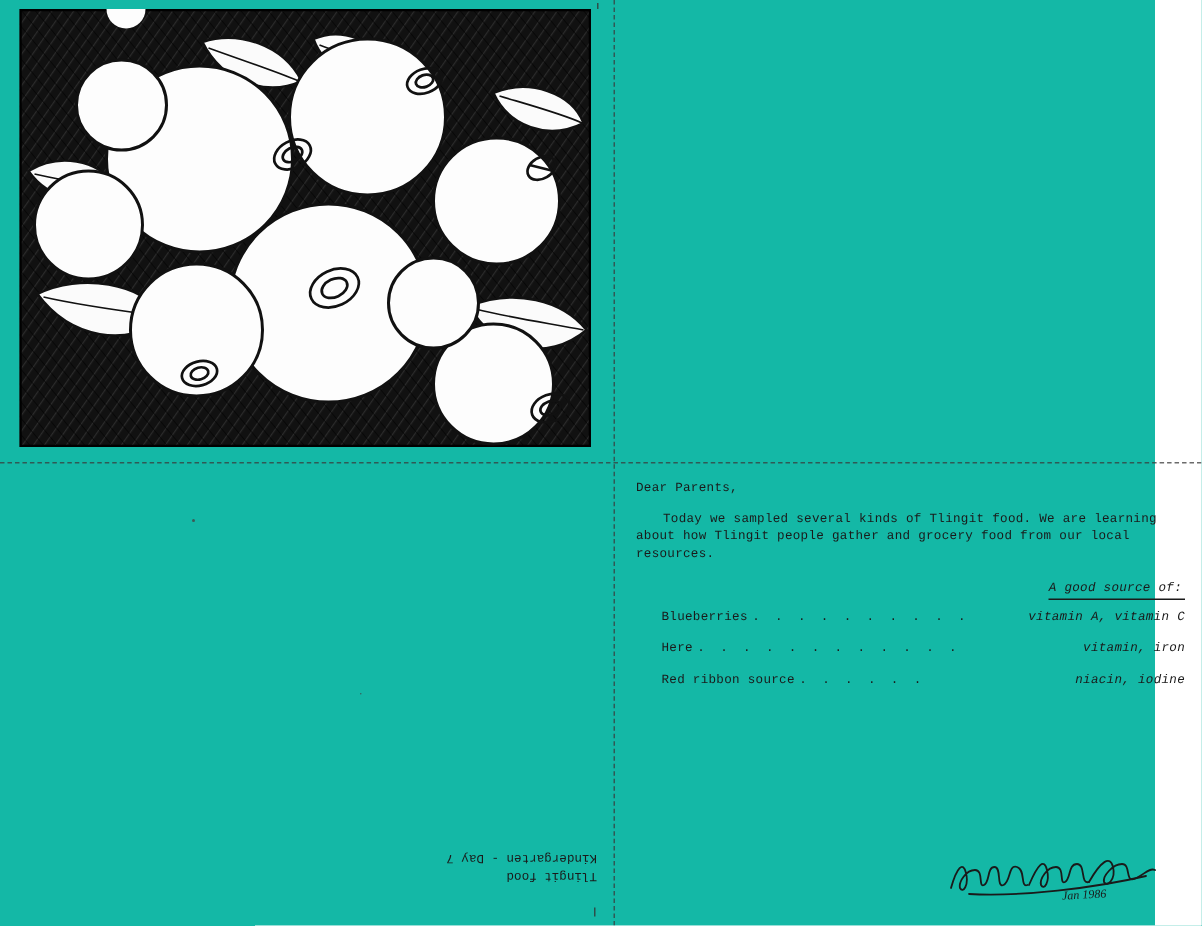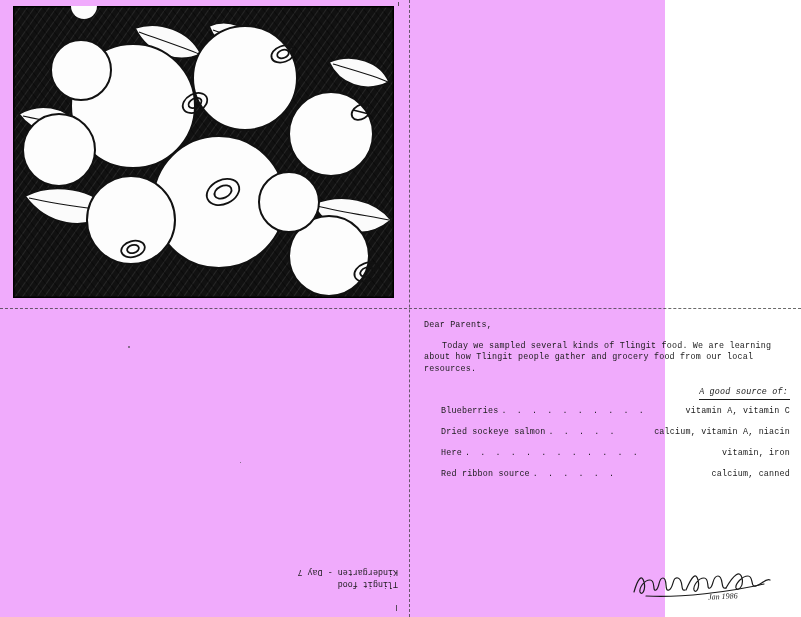--- a/index.html
+++ b/index.html
@@ -12,23 +12,23 @@
     height: 617px;
     position: relative;
     font-family: "Liberation Mono", monospace;
     color: #111;
     overflow: hidden;
   }
 
   #page {
     position: absolute;
     left: 0; top: 0;
-    width: 665px;
+    width: 770px;
     height: 617px;
-    background: #f0abfc;
+    background: #14b8a6;
   }
 
   
   .fold-h {
     position: absolute;
     left: 0;
     width: 801px;
     height: 0;
     border-top: 1px dashed #3a3a3a;
     opacity: .75;
@@ -97,21 +97,21 @@
   }
   #nutrition .row .item { flex: 0 0 auto; margin-left: 17px; }
   #nutrition .row .dots {
     flex: 1 1 auto;
     overflow: hidden;
     white-space: nowrap;
     letter-spacing: 2.6px;
     padding: 0 3px;
     color: #1a1a1a;
   }
-  #nutrition .row .val { flex: 0 0 auto; }
+  #nutrition .row .val { flex: 0 0 auto; font-style: italic; }
 
   
   #signature {
     position: absolute;
     left: 630px;
     top: 566px;
     width: 150px;
     height: 44px;
   }
   #signature .sig-date {
@@ -245,36 +245,31 @@
       <div class="head-row">
         <span class="head">A good source of:</span>
       </div>
 
       <div class="row">
         <span class="item">Blueberries</span>
         <span class="dots">. . . . . . . . . .</span>
         <span class="val">vitamin A, vitamin C</span>
       </div>
 
-      <div class="row">
-        <span class="item">Dried sockeye salmon</span>
-        <span class="dots">. . . . .</span>
-        <span class="val">calcium, vitamin A, niacin</span>
-      </div>
 
       <div class="row">
         <span class="item">Here</span>
         <span class="dots">. . . . . . . . . . . .</span>
         <span class="val">vitamin, iron</span>
       </div>
 
       <div class="row">
         <span class="item">Red ribbon source</span>
         <span class="dots">. . . . . .</span>
-        <span class="val">calcium, canned</span>
+        <span class="val">niacin, iodine</span>
       </div>
     </div>
   </div>
 
   <div id="signature">
     <svg width="150" height="44" viewBox="0 0 150 44" xmlns="http://www.w3.org/2000/svg">
       <g fill="none" stroke="#1a1a1a" stroke-width="1.2" stroke-linecap="round">
         <path d="M4 26 C8 12 12 8 14 16 C16 24 12 30 10 26 C9 22 14 14 20 14 C26 14 22 26 26 24 C30 22 28 12 33 12 C38 12 34 26 39 24 C44 22 42 10 48 12 C54 14 50 26 55 24"></path>
         <path d="M56 24 C62 10 66 6 68 14 C70 22 66 28 64 24 C63 20 68 12 74 12 C80 12 76 24 80 22 C84 20 82 10 88 10 C94 10 90 24 96 22"></path>
         <path d="M96 22 C104 8 110 4 112 12 C114 20 108 26 106 22 C105 18 112 10 118 10 C124 10 120 22 126 20 C132 18 136 12 140 14"></path>

